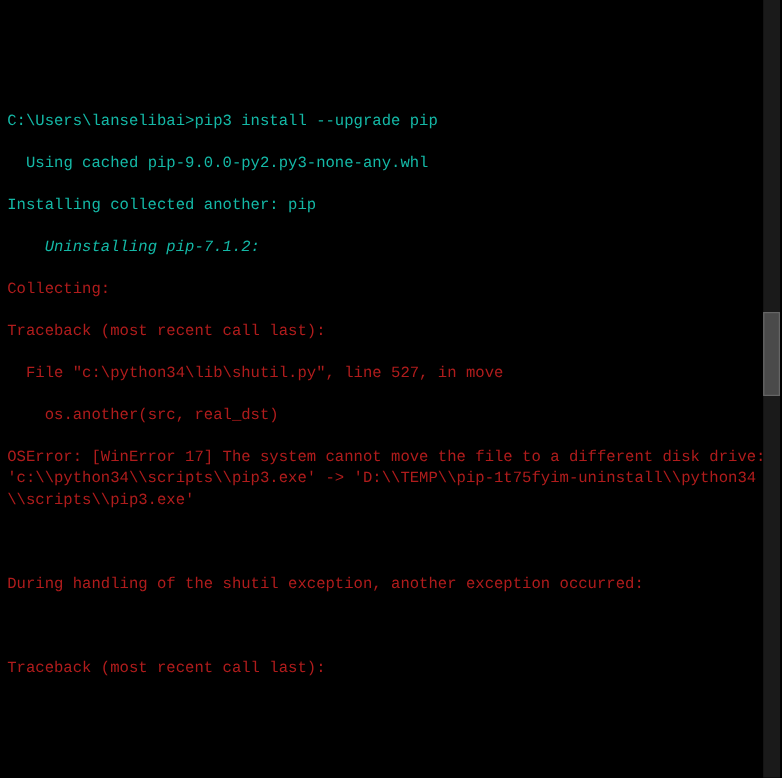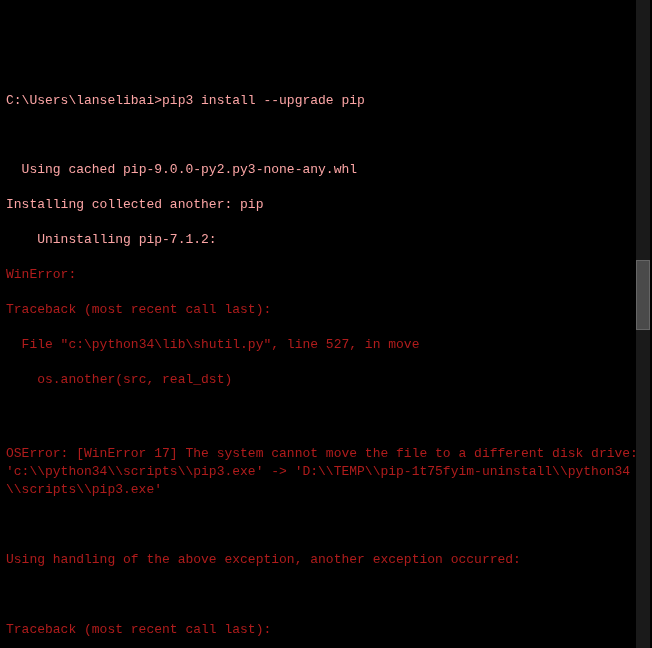--- a/index.html
+++ b/index.html
@@ -9,21 +9,21 @@
       font-size: 13px;
       line-height: 1.35;
       width: 652px;
       height: 648px;
       overflow: hidden;
       padding: 4px 6px;
       white-space: pre-wrap;
       word-break: break-all;
     }
     .term { display: block; }
-    .white { color: #fca5a5; }
+    .white { color: #14b8a6; }
     .red { color: #b01c1c; }
     .scrollbar {
       position: absolute;
       right: 2px;
       top: 0;
       width: 14px;
       height: 648px;
       background: #1a1a1a;
     }
     .scrollbar-thumb {
@@ -36,30 +36,30 @@
       border: 1px solid #666;
     }
   </style>
 </head>
 <body>
 
 
 
 <div class="term">
 <span class="white" style="display: block;">C:\Users\lanselibai&gt;pip3 install --upgrade pip</span>
-<span class="white" style="display: block; margin-top: 34px;">  Using cached pip-9.0.0-py2.py3-none-any.whl</span>
+<span class="white" style="display: block;">  Using cached pip-9.0.0-py2.py3-none-any.whl</span>
 <span class="white" style="display: block;">Installing collected another: pip</span>
-<span class="white" style="display: block;">    Uninstalling pip-7.1.2:</span>
-<span class="red" style="display: block;">WinError:</span>
+<span class="white" style="display: block; font-style: italic;">    Uninstalling pip-7.1.2:</span>
+<span class="red" style="display: block;">Collecting:</span>
 <span class="red" style="display: block;">Traceback (most recent call last):</span>
 <span class="red" style="display: block;">  File "c:\python34\lib\shutil.py", line 527, in move</span>
 <span class="red" style="display: block;">    os.another(src, real_dst)</span>
-<span class="red" style="display: block; margin-top: 39px;">OSError: [WinError 17] The system cannot move the file to a different disk drive: 'c:\\python34\\scripts\\pip3.exe' -&gt; 'D:\\TEMP\\pip-1t75fyim-uninstall\\python34\\scripts\\pip3.exe'</span>
+<span class="red" style="display: block;">OSError: [WinError 17] The system cannot move the file to a different disk drive: 'c:\\python34\\scripts\\pip3.exe' -&gt; 'D:\\TEMP\\pip-1t75fyim-uninstall\\python34\\scripts\\pip3.exe'</span>
 <span class="red" style="display: block;"> </span>
-<span class="red" style="display: block;">Using handling of the above exception, another exception occurred:</span>
+<span class="red" style="display: block;">During handling of the shutil exception, another exception occurred:</span>
 <span class="red" style="display: block;"> </span>
 <span class="red" style="display: block;">Traceback (most recent call last):</span>
 
 
 
 
 
 
 
 

